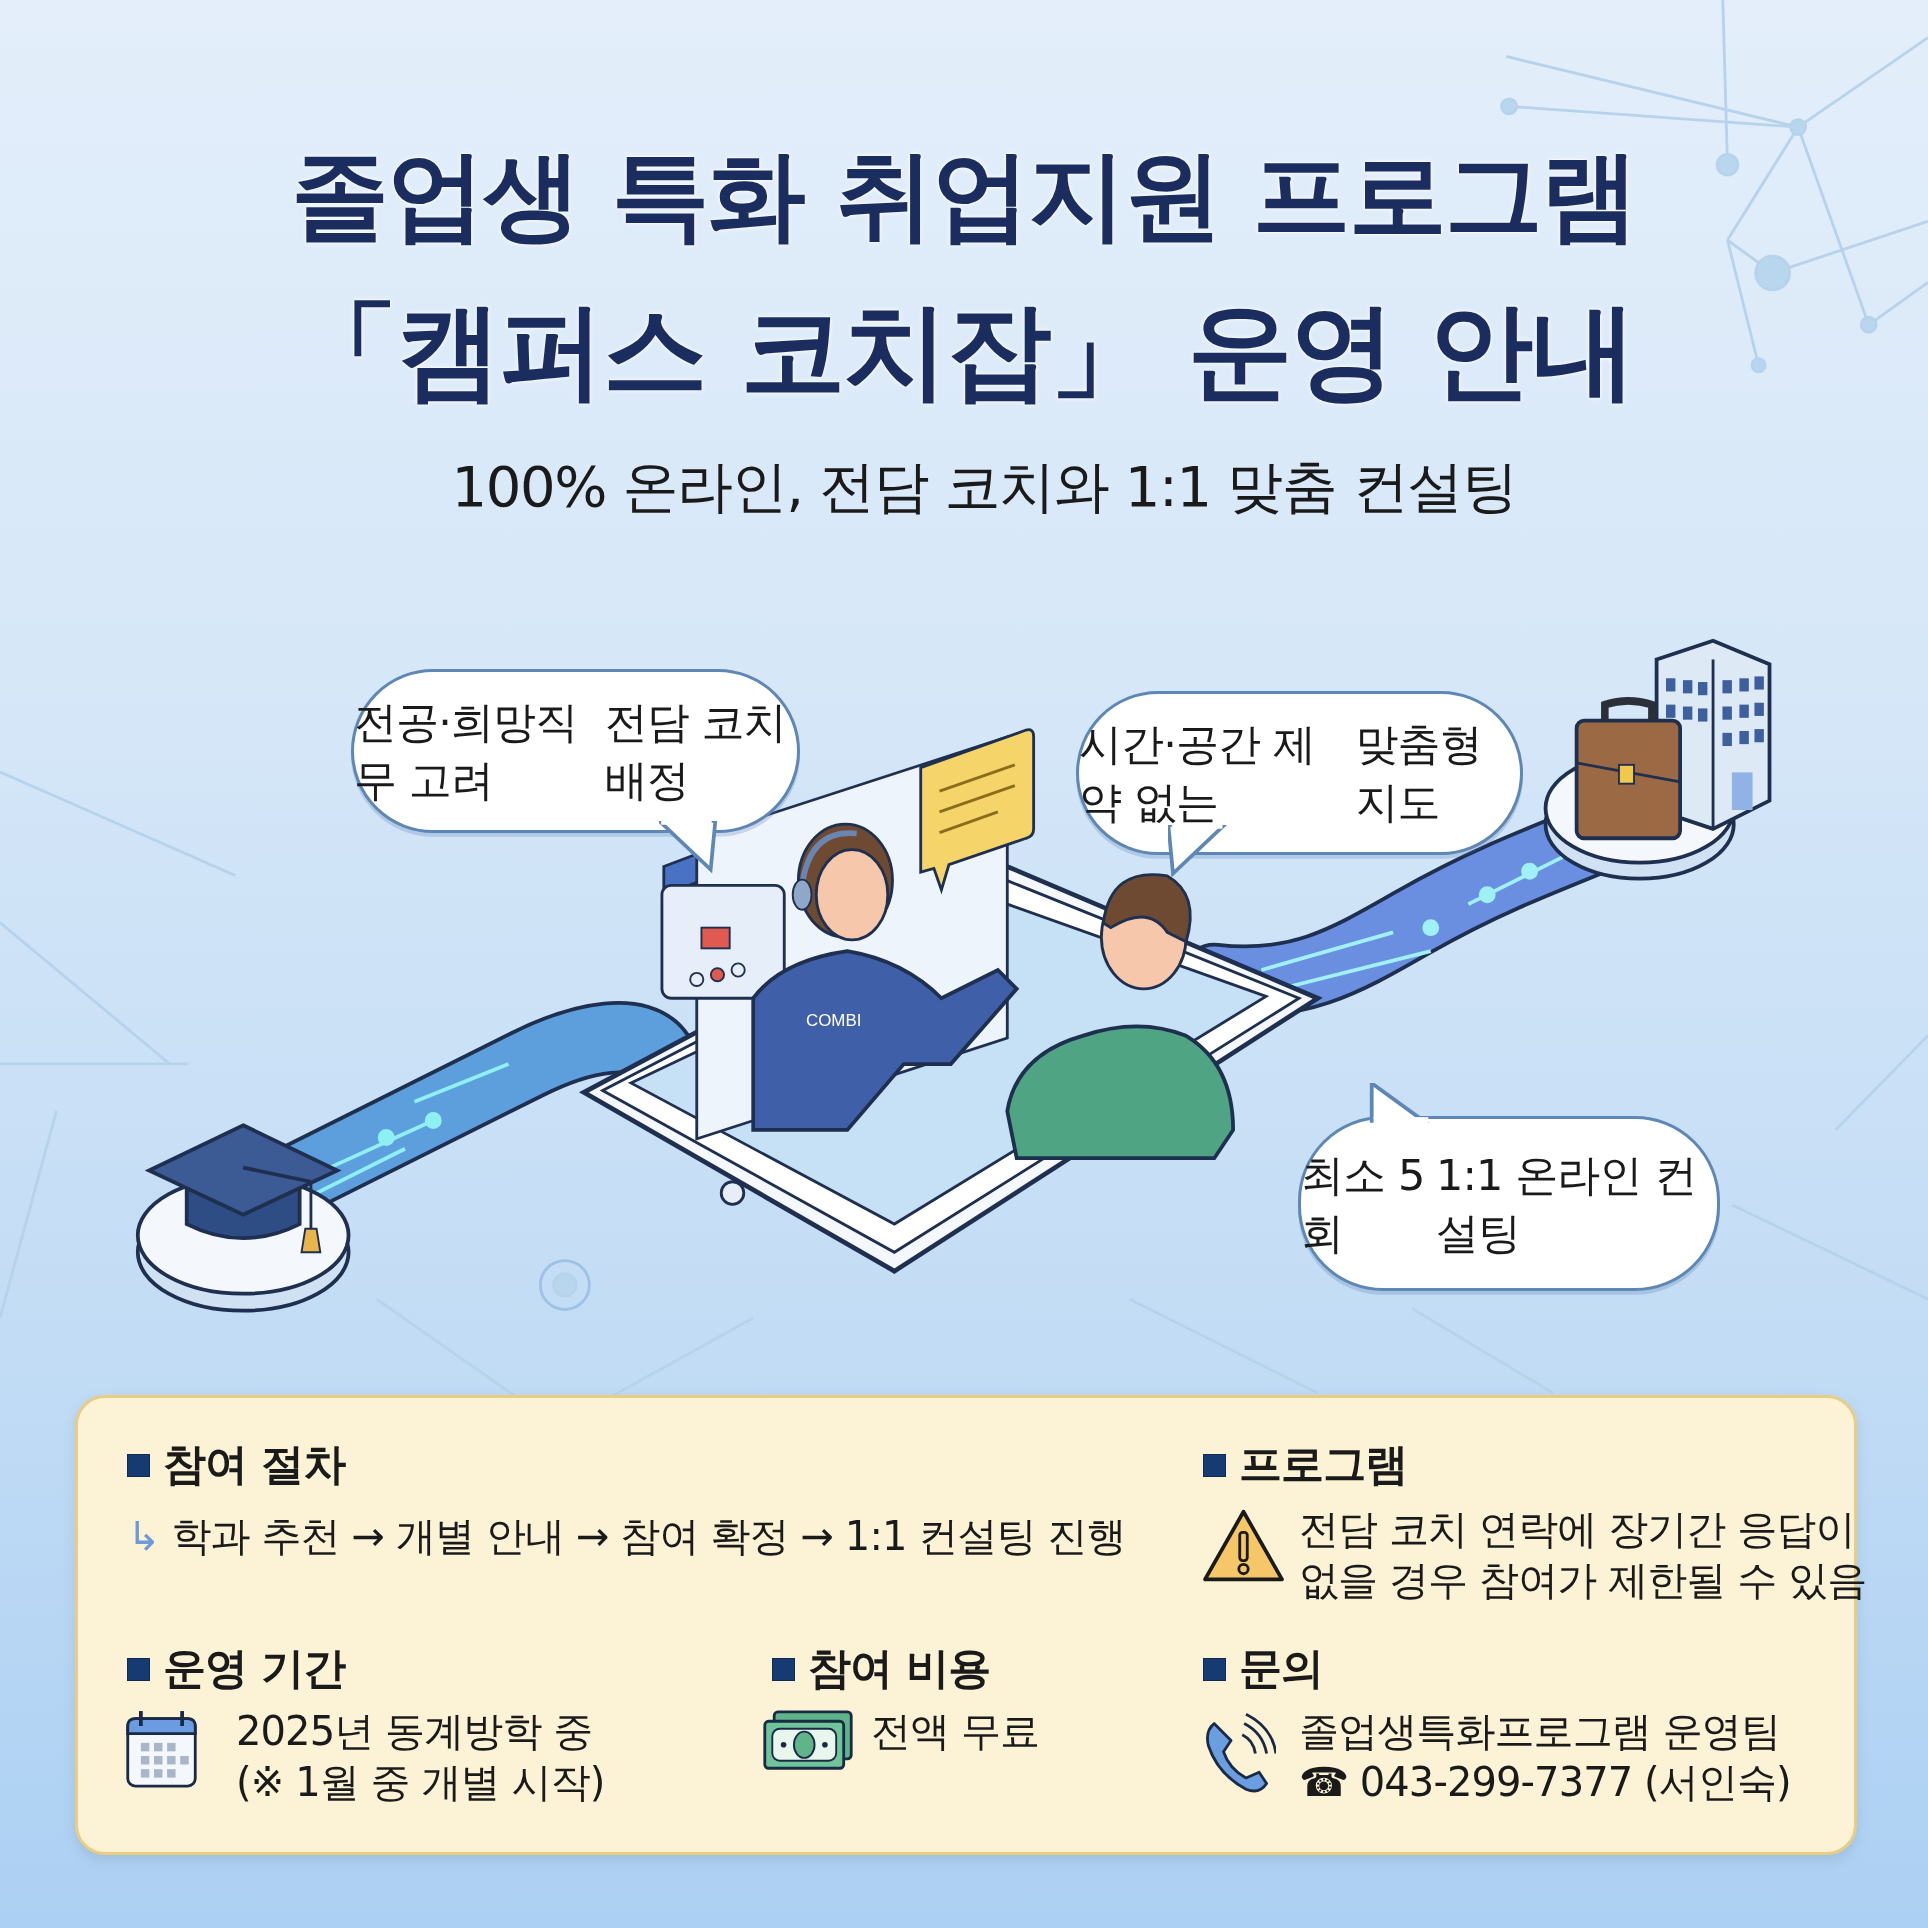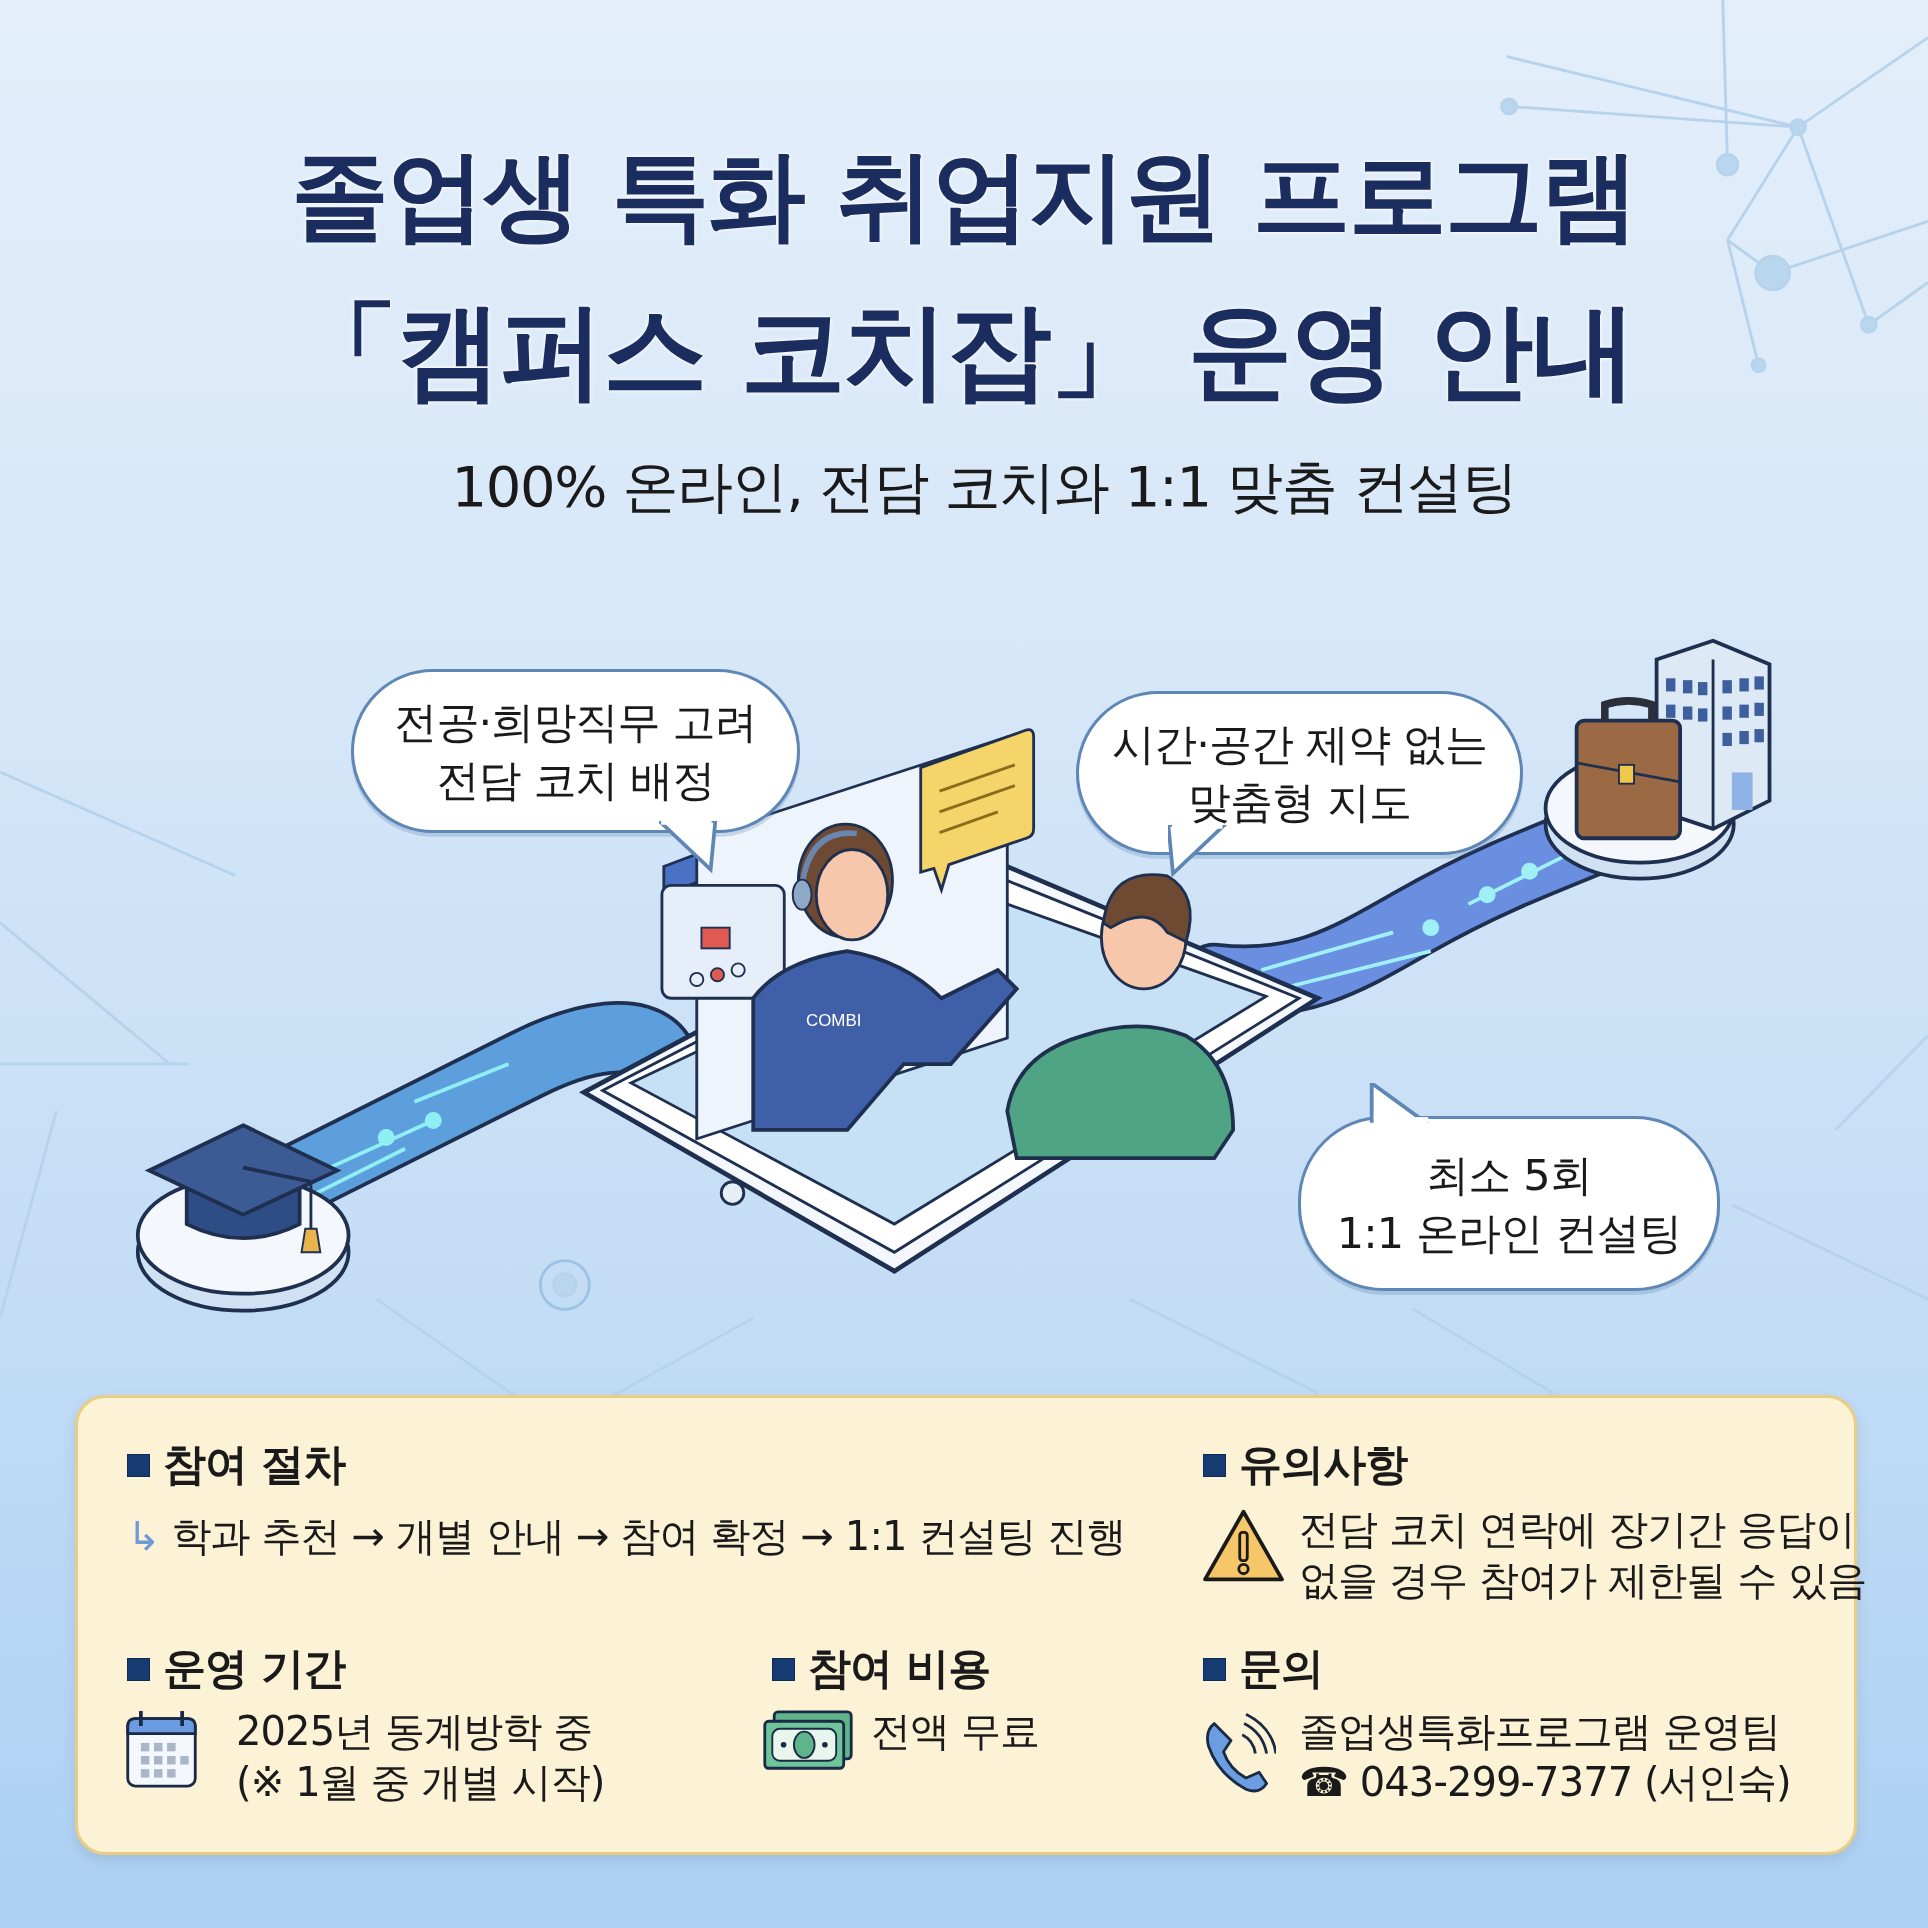--- a/index.html
+++ b/index.html
@@ -8,21 +8,21 @@
     background: linear-gradient(180deg, #e3eefa 0%, #d6e7f8 35%, #c2dcf5 70%, #acd0f3 100%); }
   .abs { position:absolute; }
   .net { position:absolute; left:0; top:0; width:1928px; height:1928px; }
   .title { position:absolute; left:0; width:1928px; text-align:center; color:#1b2d5e; font-weight:bold;
     letter-spacing:-1.9px; text-shadow: 0 0 5.6px #fff, 0 0 1.9px #fff; }
   .t1 { top:139px; font-size:98px; line-height:113px; }
   .t2 { top:290px; font-size:105px; line-height:122px; }
   .sub { position:absolute; top:450px; left:0; width:1928px; text-align:center; color:#1a1a1a;
     font-size:56px; letter-spacing:-1.4px;padding-left:20px; }
   .bubble { position:absolute; background:#fff; border:3.8px solid #5f87b5; border-radius:85px;
-    display:flex; flex-direction:column; align-items:center; justify-content:center;
+    display:flex; align-items:center; justify-content:center;
     font-size:43px; line-height:58px; color:#1a1a1a; letter-spacing:-0.9px; box-shadow: 0 3.8px 0 rgba(80,120,170,.25); }
   .panel { position:absolute; left:75px; top:1395px; width:1782px; height:460px; background:#fcf2d6;
     border:3.8px solid #e8cd84; border-radius:30px; box-sizing:border-box; box-shadow: 0 5.6px 11.3px rgba(120,140,170,.25); }
   .sec-head { position:absolute; font-size:43px; font-weight:bold; color:#1a1a1a; display:flex; align-items:center; letter-spacing:-0.9px;}
   .sq { width:21px; height:21px; background:#163a72; margin-right:13px; display:inline-block; border:0.9px solid #0f2a55;}
   .body-text { position:absolute; font-size:40px; color:#1a1a1a; letter-spacing:-0.9px; line-height:51px; }
 </style>
 </head>
 <body>
 
@@ -196,21 +196,21 @@
   <span class="sq"></span>
   <span>참여 절차</span>
 </div>
 <div class="body-text" style="left:127px;top:1511px;">
   <span style="color:#6f9ad8">↳</span>
   <span>학과 추천 → 개별 안내 → 참여 확정 → 1:1 컨설팅 진행</span>
 </div>
 
 <div class="sec-head" style="left:1203px;top:1436px">
   <span class="sq"></span>
-  <span>유의사항</span>
+  <span>프로그램</span>
 </div>
 <svg class="abs" style="left:1201px;top:1508px" width="85" height="77" viewBox="0 0 90 82">
   <polygon points="45,4 86,76 4,76" fill="#f5c768" stroke="#1a1a1a" stroke-width="4" stroke-linejoin="round"></polygon>
   <rect x="41" y="26" width="8" height="30" rx="3" fill="none" stroke="#1a1a1a" stroke-width="3"></rect>
   <circle cx="45" cy="65" r="5" fill="none" stroke="#1a1a1a" stroke-width="3"></circle>
 </svg>
 <div class="body-text" style="left:1299px;top:1504px;">
   <div>전담 코치 연락에 장기간 응답이</div>
   <div>없을 경우 참여가 제한될 수 있음</div>
 </div>

